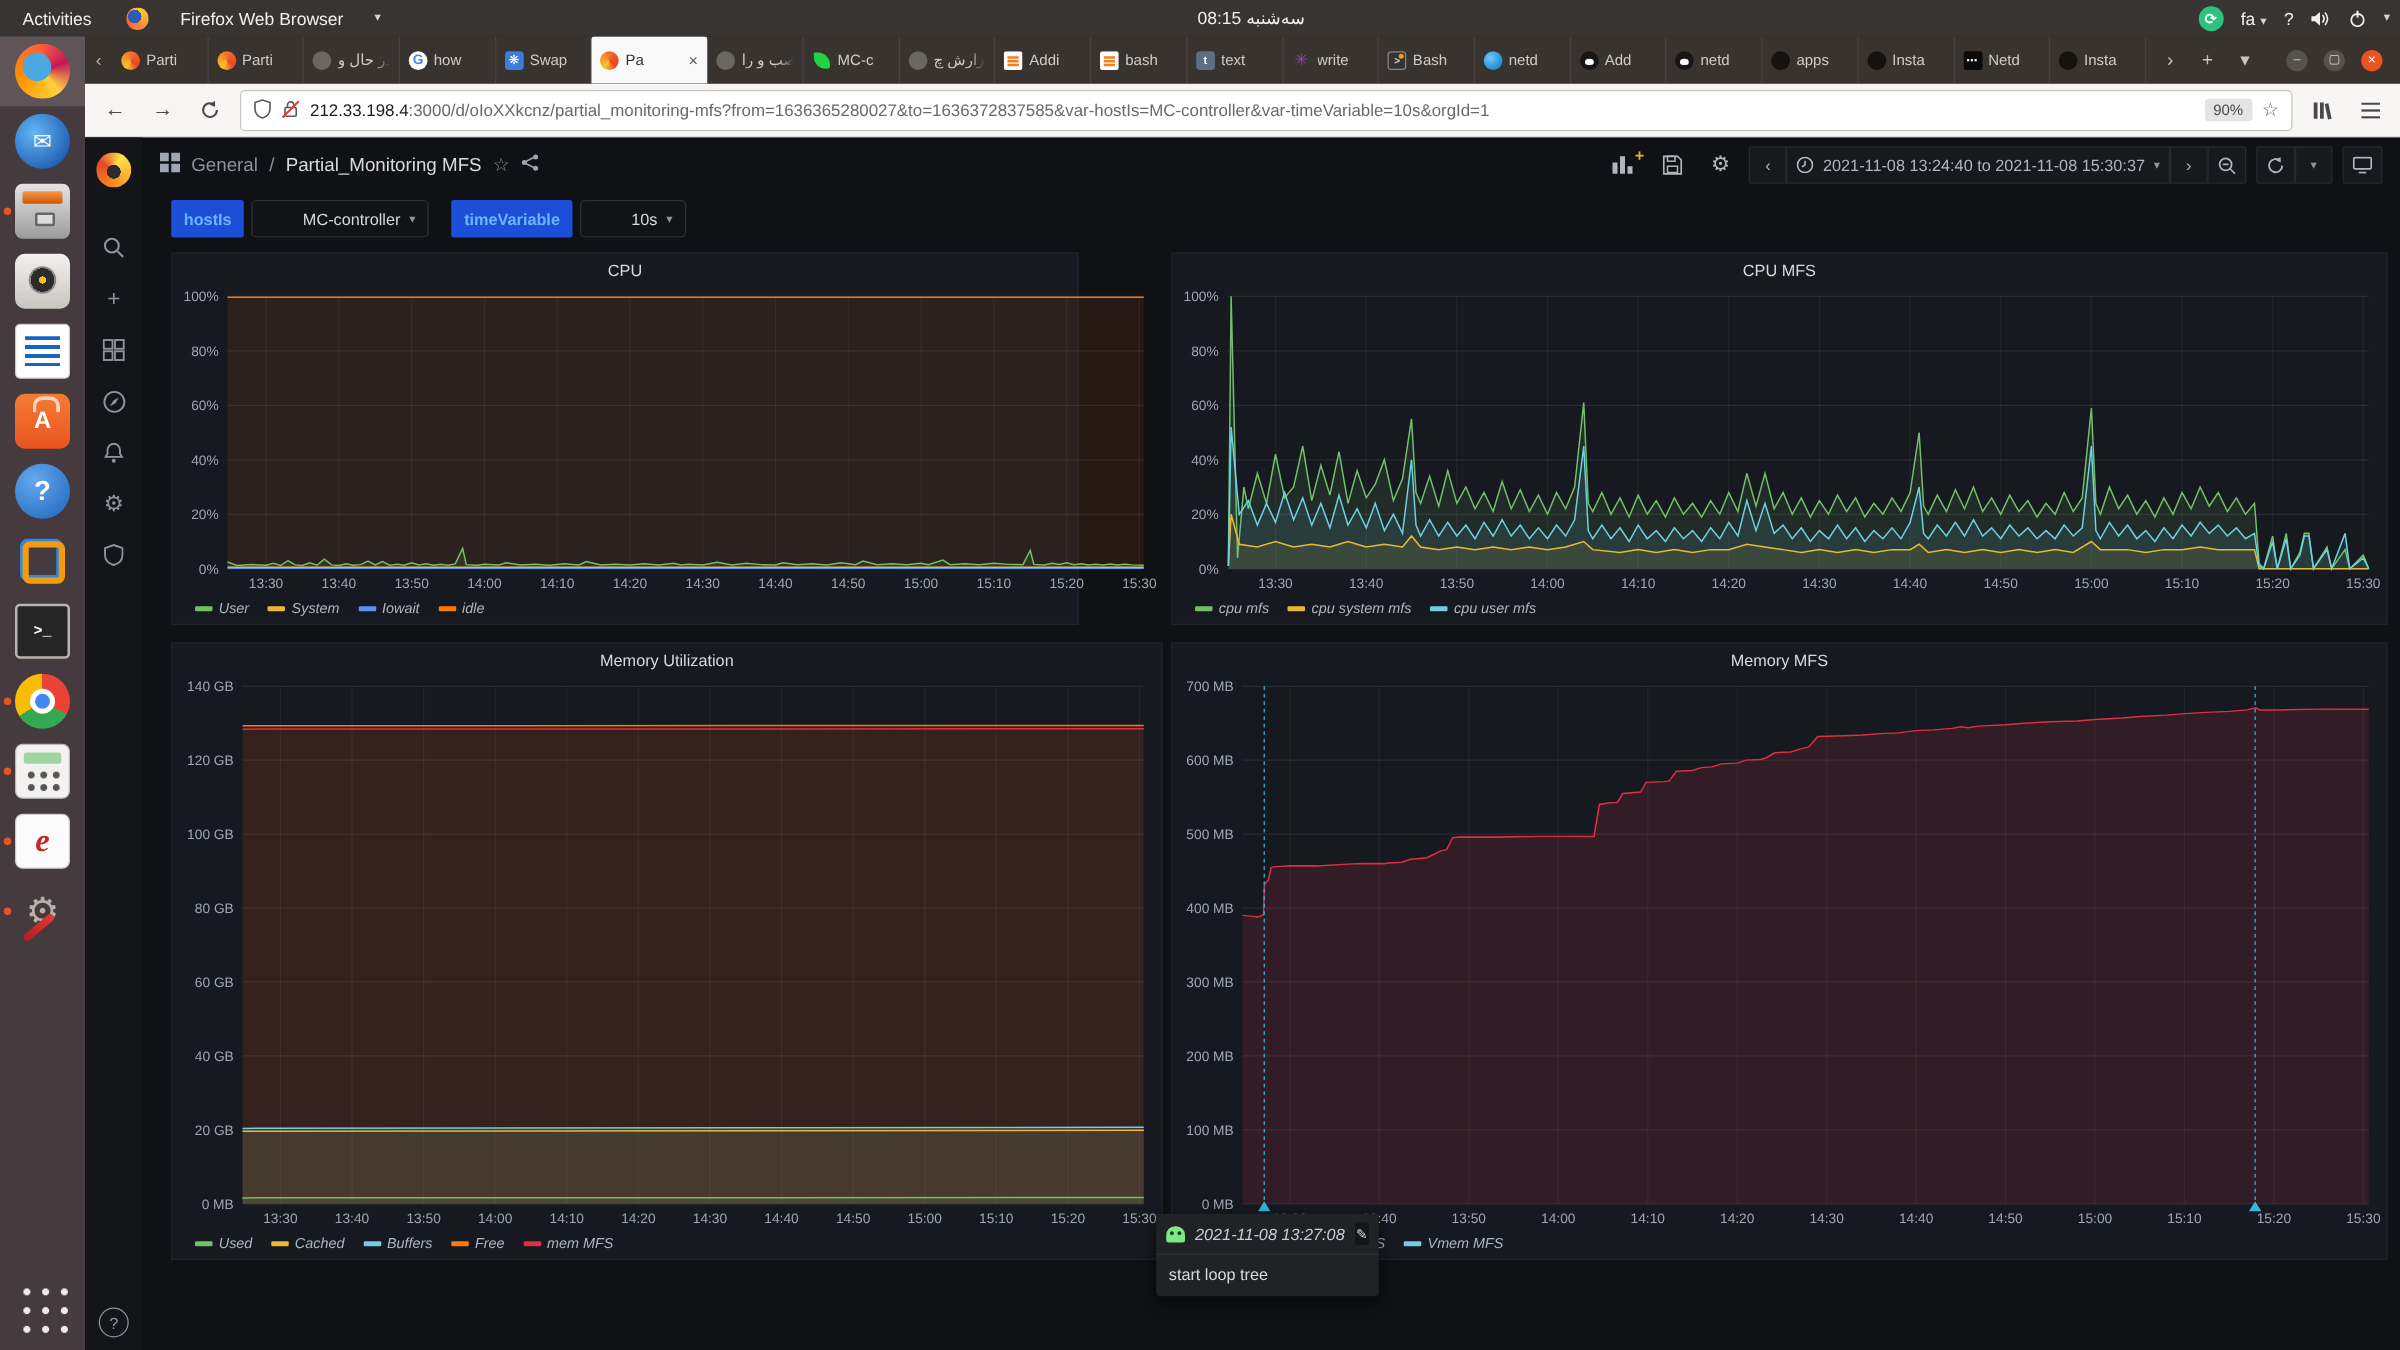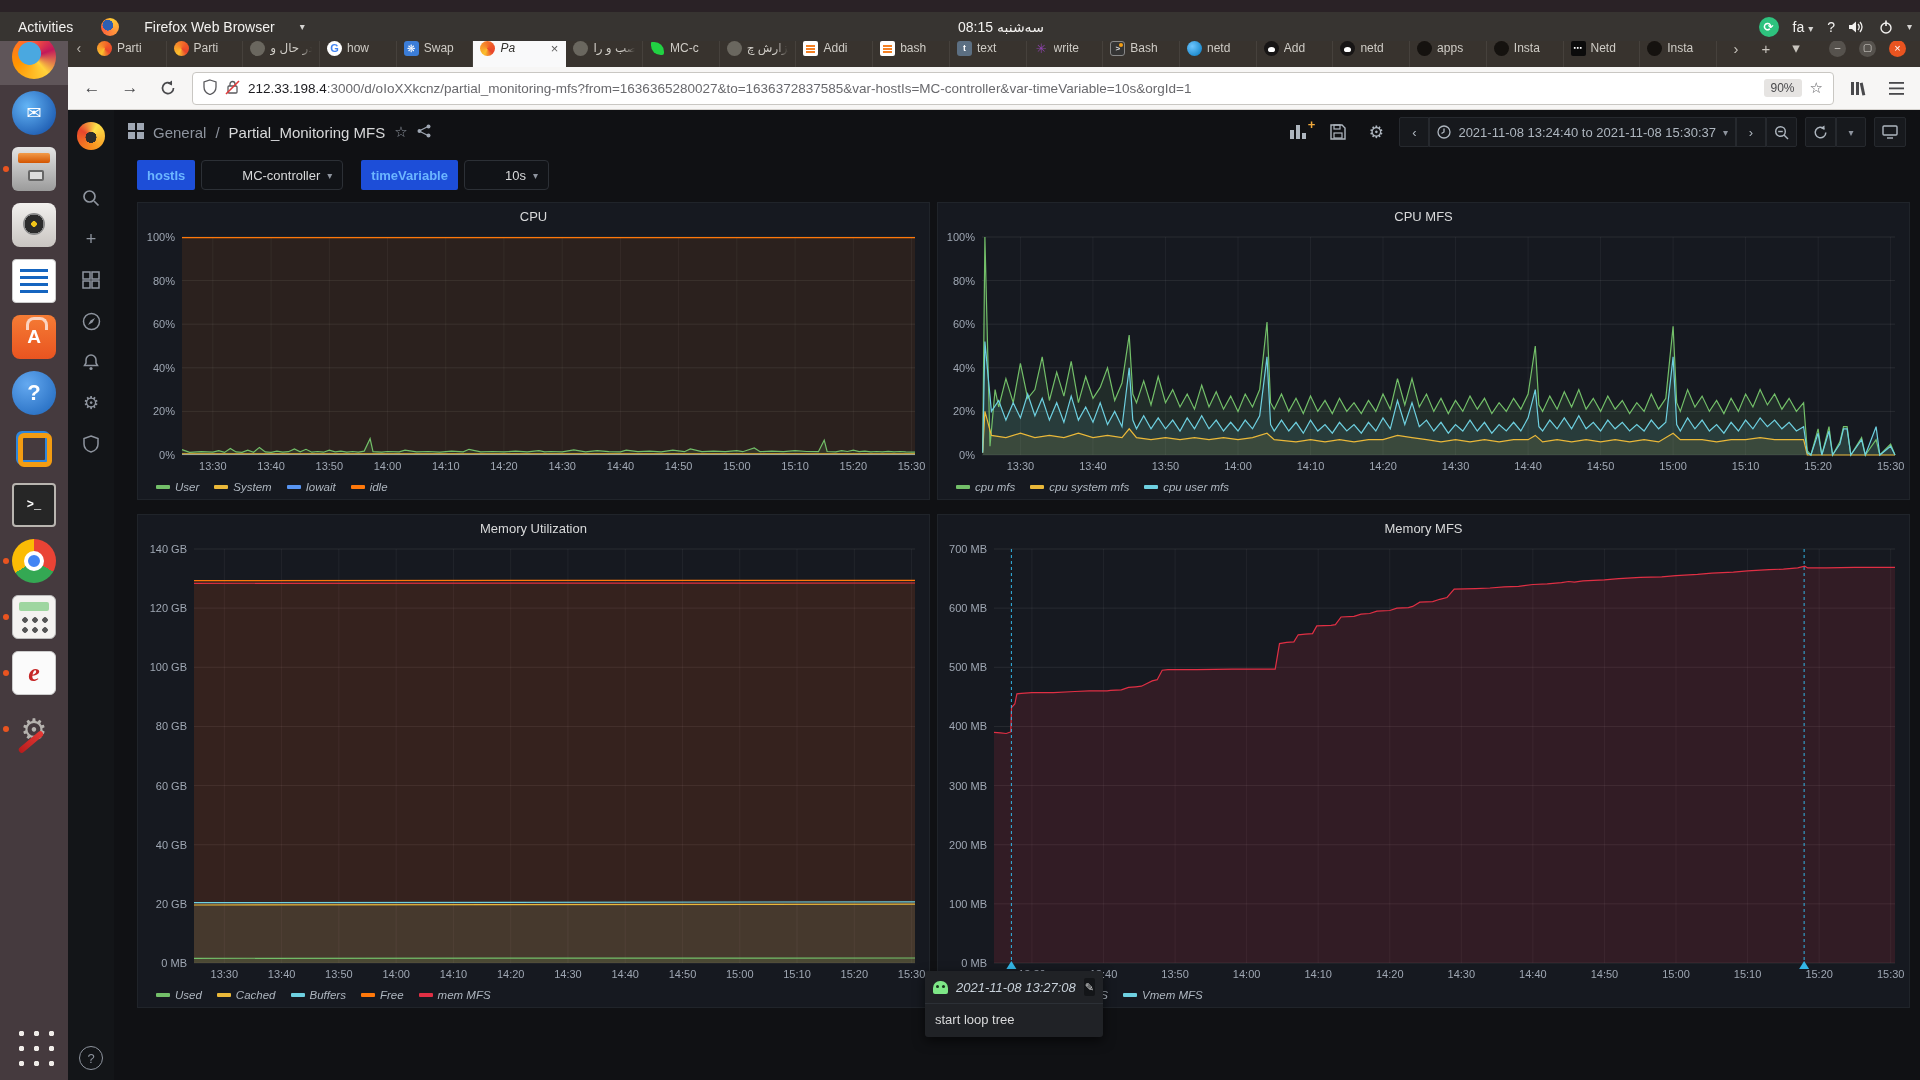--- a/index.html
+++ b/index.html
@@ -1,19 +1,19 @@
 <!DOCTYPE html>
 <html><head>
 <meta charset="utf-8">
 <style>
   html,body{margin:0;padding:0;background:#000;}
   #screen{position:relative;width:1920px;height:1080px;overflow:hidden;
     font-family:"Liberation Sans","DejaVu Sans",sans-serif;background:#2a2226;}
   
-  .topbar{position:absolute;left:0;top:12px;width:1920px;height:29px;background:#373431;color:#f2f1ef;
+  .topbar{position:absolute;left:0;top:0;width:1920px;height:29px;background:#373431;color:#f2f1ef;
     display:flex;align-items:center;font-size:14px;z-index:50;}
   .tb-activities{padding:0 18px;height:100%;display:flex;align-items:center;}
   .tb-appmenu{display:flex;align-items:center;gap:25px;padding:0 10px;}
   .ff-mini{width:18px;height:18px;border-radius:50%;
     background:radial-gradient(circle at 38% 40%,#2c5fb3 0 34%,transparent 35%),
     conic-gradient(from 120deg,#ff9a3c,#ff5e3a 40%,#ffcc33 70%,#ff9a3c);}
   .caret{font-size:10px;opacity:.85;}
   .tb-clock{position:absolute;left:958px;top:0;height:29px;display:flex;align-items:center;direction:rtl;}
   .tb-right{position:absolute;right:8px;top:0;height:29px;display:flex;align-items:center;gap:14px;}
   .sync-dot{width:20px;height:20px;border-radius:50%;background:#2ec27e;color:#fff;display:flex;
@@ -68,21 +68,21 @@
   
   .window{position:absolute;left:68px;top:29px;width:1852px;height:1051px;}
   .tabbar{position:absolute;left:0;top:0;width:100%;height:38px;background:#38332e;display:flex;align-items:stretch;}
   .tab-scroll{width:26px;display:flex;align-items:center;justify-content:center;color:#b9b5ae;font-size:14px;}
   #tabstrip{display:flex;flex:0 1 auto;overflow:hidden;}
   .tab{position:relative;width:76px;min-width:0;display:flex;align-items:center;gap:5px;padding:0 7px;
     color:#cfccc6;font-size:12px;border-right:1px solid rgba(255,255,255,.07);}
   .tab .tab-label{white-space:nowrap;overflow:hidden;flex:1;
     -webkit-mask-image:linear-gradient(90deg,#000 70%,transparent);mask-image:linear-gradient(90deg,#000 70%,transparent);}
   .tab.active{background:#f9f9fa;color:#35332f;border-radius:3px 3px 0 0;width:96px;}
-  .tab.active .tab-label{mask-image:none;font-style:italic;-webkit-mask-image:none;}
+  .tab.active .tab-label{mask-image:none;-webkit-mask-image:none;}
   .tab-close{font-size:13px;color:#5a5a5a;}
   .favicon{width:15px;height:15px;flex:0 0 15px;border-radius:3px;display:flex;align-items:center;justify-content:center;
     font-size:10px;font-weight:bold;color:#fff;}
   .fav-grafana{border-radius:50%;background:conic-gradient(from 210deg,#fbc02d,#f05a28 55%,#e8452c,#fbc02d);}
   .fav-google{background:#fff;color:#4285F4;border-radius:50%;font-size:11px;}
   .fav-blue-app{background:#3b7dd8;}
   .fav-green-leaf{background:transparent;}
   .fav-green-leaf::before{content:"";width:13px;height:13px;background:#21d243;border-radius:1px 75% 15% 75%;display:block;}
   .fav-stackoverflow{background:#fff;border-radius:2px;
     background-image:linear-gradient(#f48024 0 0),linear-gradient(#f48024 0 0),linear-gradient(#f48024 0 0);
@@ -148,21 +148,21 @@
   .var-chip{display:flex;align-items:stretch;height:30px;font-size:13px;}
   .var-label{display:flex;align-items:center;padding:0 10px;background:#1d4ed8;color:#6cb6ff;font-weight:bold;border-radius:2px 0 0 2px;}
   .var-value{display:flex;align-items:center;gap:7px;padding:0 10px;background:#111317;border:1px solid #2c3036;
     color:#d8d9da;border-radius:0 2px 2px 0;}
   .var-chip.split{gap:6px;}
   .var-chip.split .var-label{border-radius:2px;}
   .var-chip.split .var-value{border-radius:4px;padding-left:40px;}
   .g-caret{color:#8e949e;font-size:10px;}
   
   .panel{position:absolute;background:#161920;border:1px solid #20242a;box-sizing:border-box;display:flex;flex-direction:column;}
-  #panel-0{left:23px;top:92px;width:793px;height:298px;}
+  #panel-0{left:23px;top:92px;width:726px;height:298px;}
   #panel-1{left:823px;top:92px;width:973px;height:298px;}
   #panel-2{left:23px;top:404px;width:793px;height:494px;}
   #panel-3{left:823px;top:404px;width:973px;height:494px;}
   .panel-title{height:26px;display:flex;align-items:center;justify-content:center;color:#d8d9da;font-size:13px;font-weight:500;}
   .panel-body{flex:1;position:relative;}
   .panel-body svg{position:absolute;left:0;top:0;}
   .panel-legend{height:24px;display:flex;align-items:center;gap:15px;padding-left:18px;font-size:11.5px;color:#aeb6bf;}
   .leg-item{display:flex;align-items:center;gap:5px;font-style:italic;}
   .leg-dash{width:14px;height:4px;border-radius:1px;}
   

